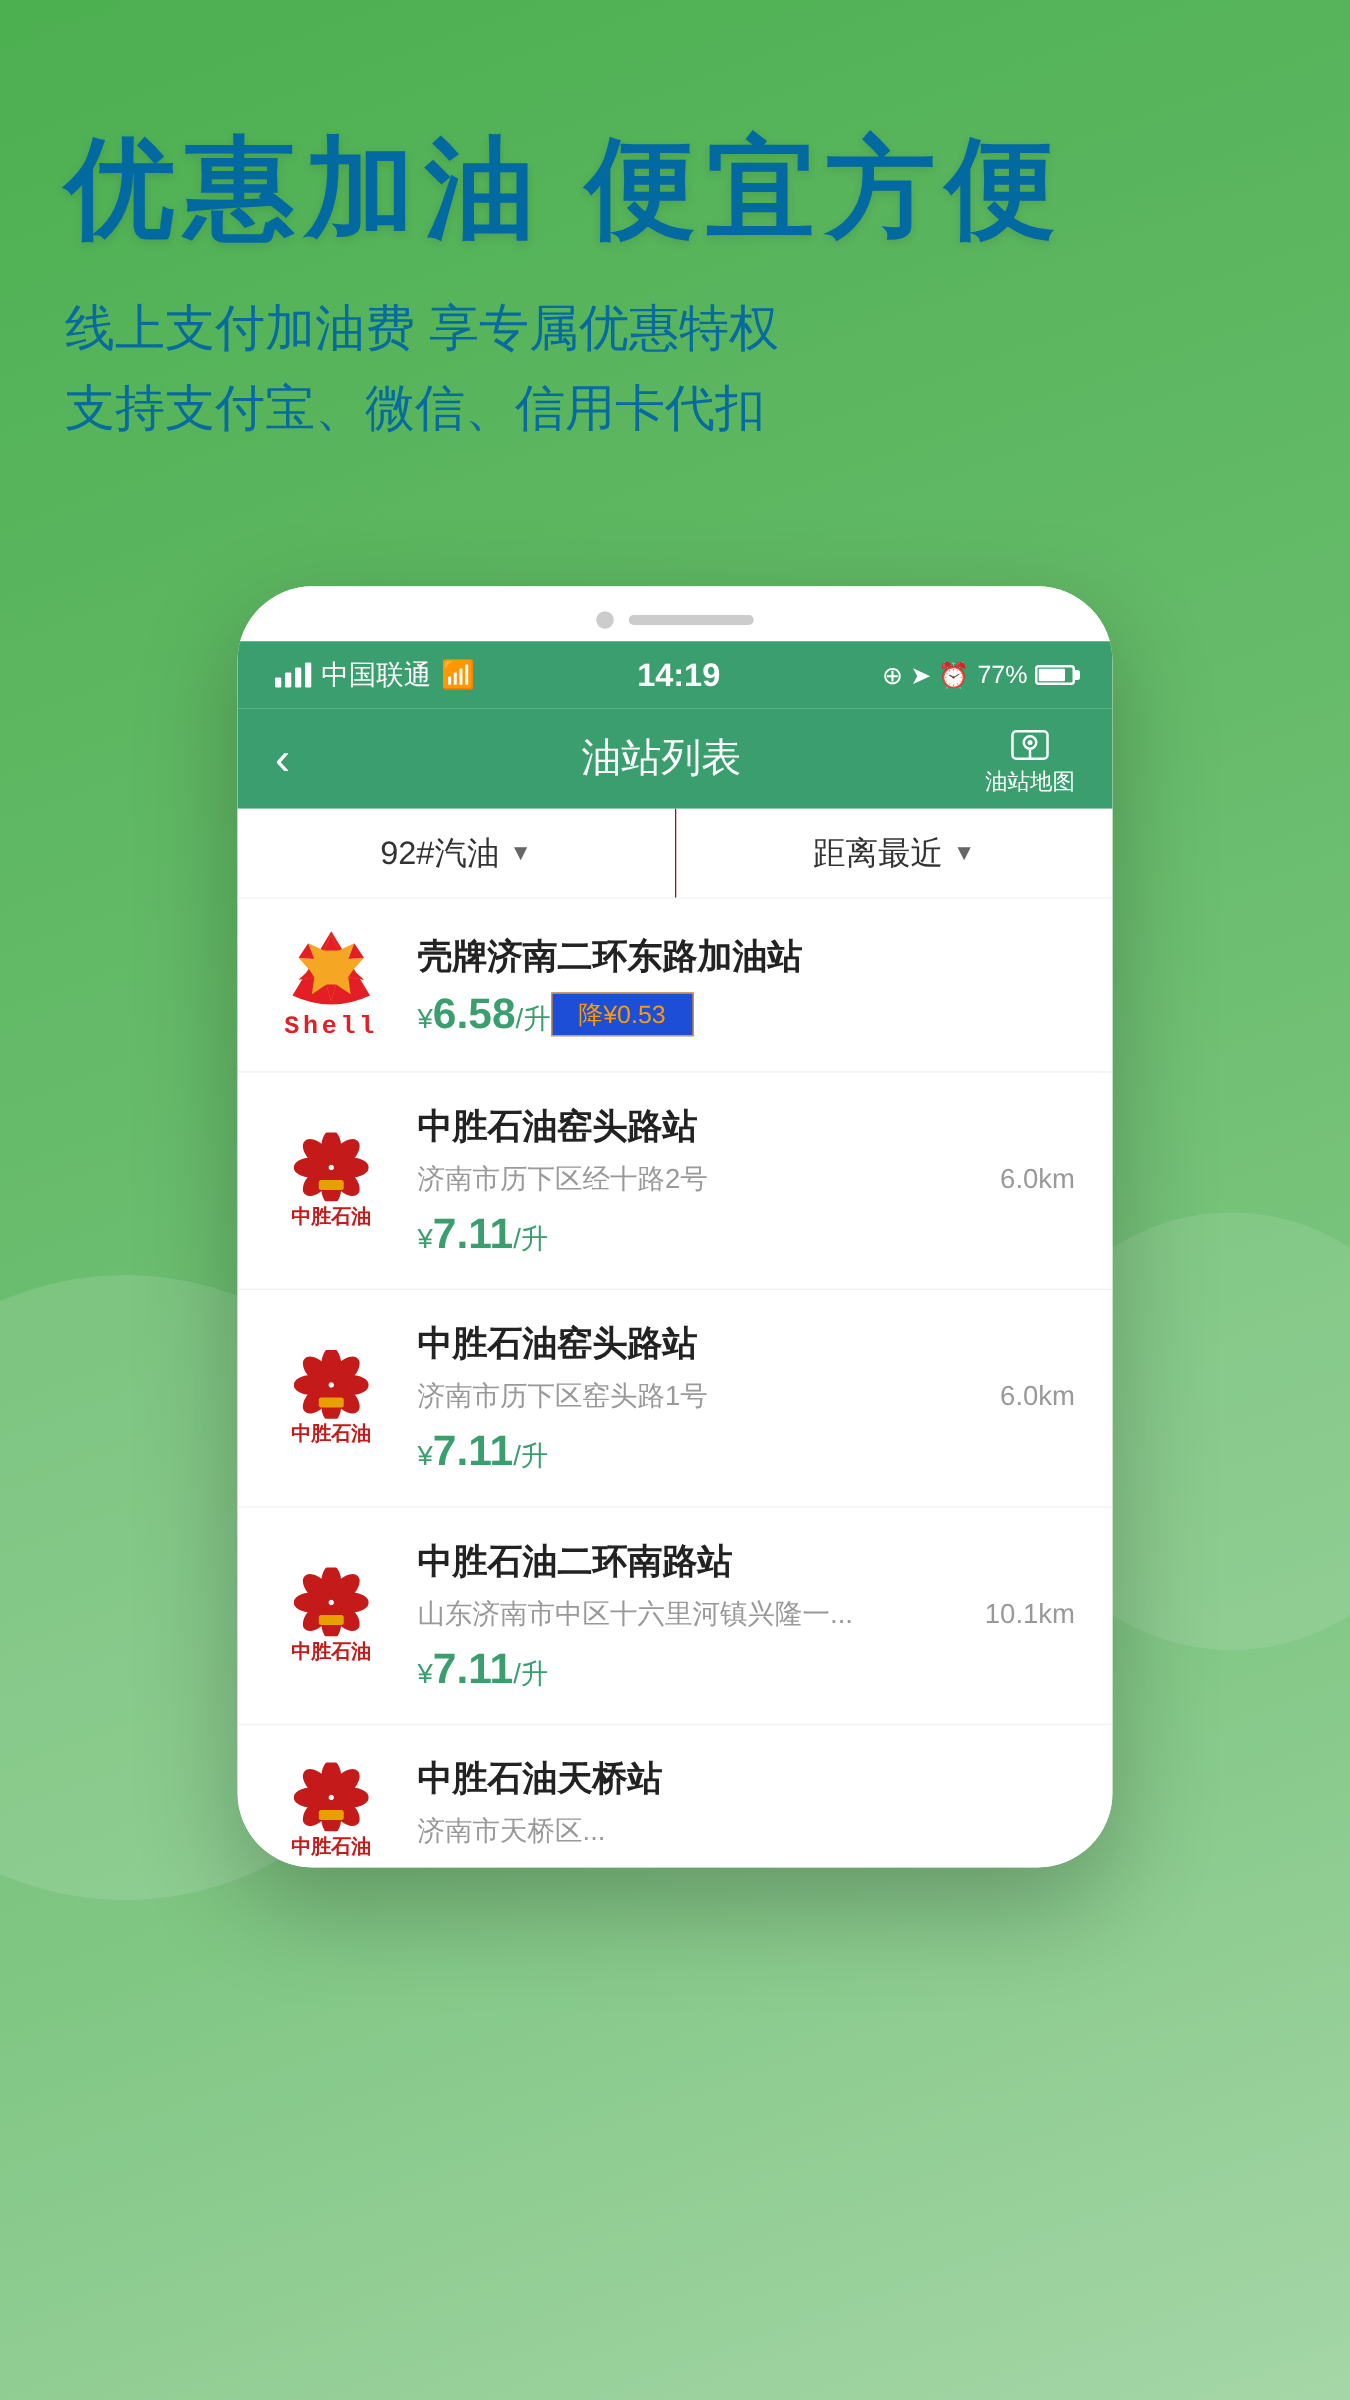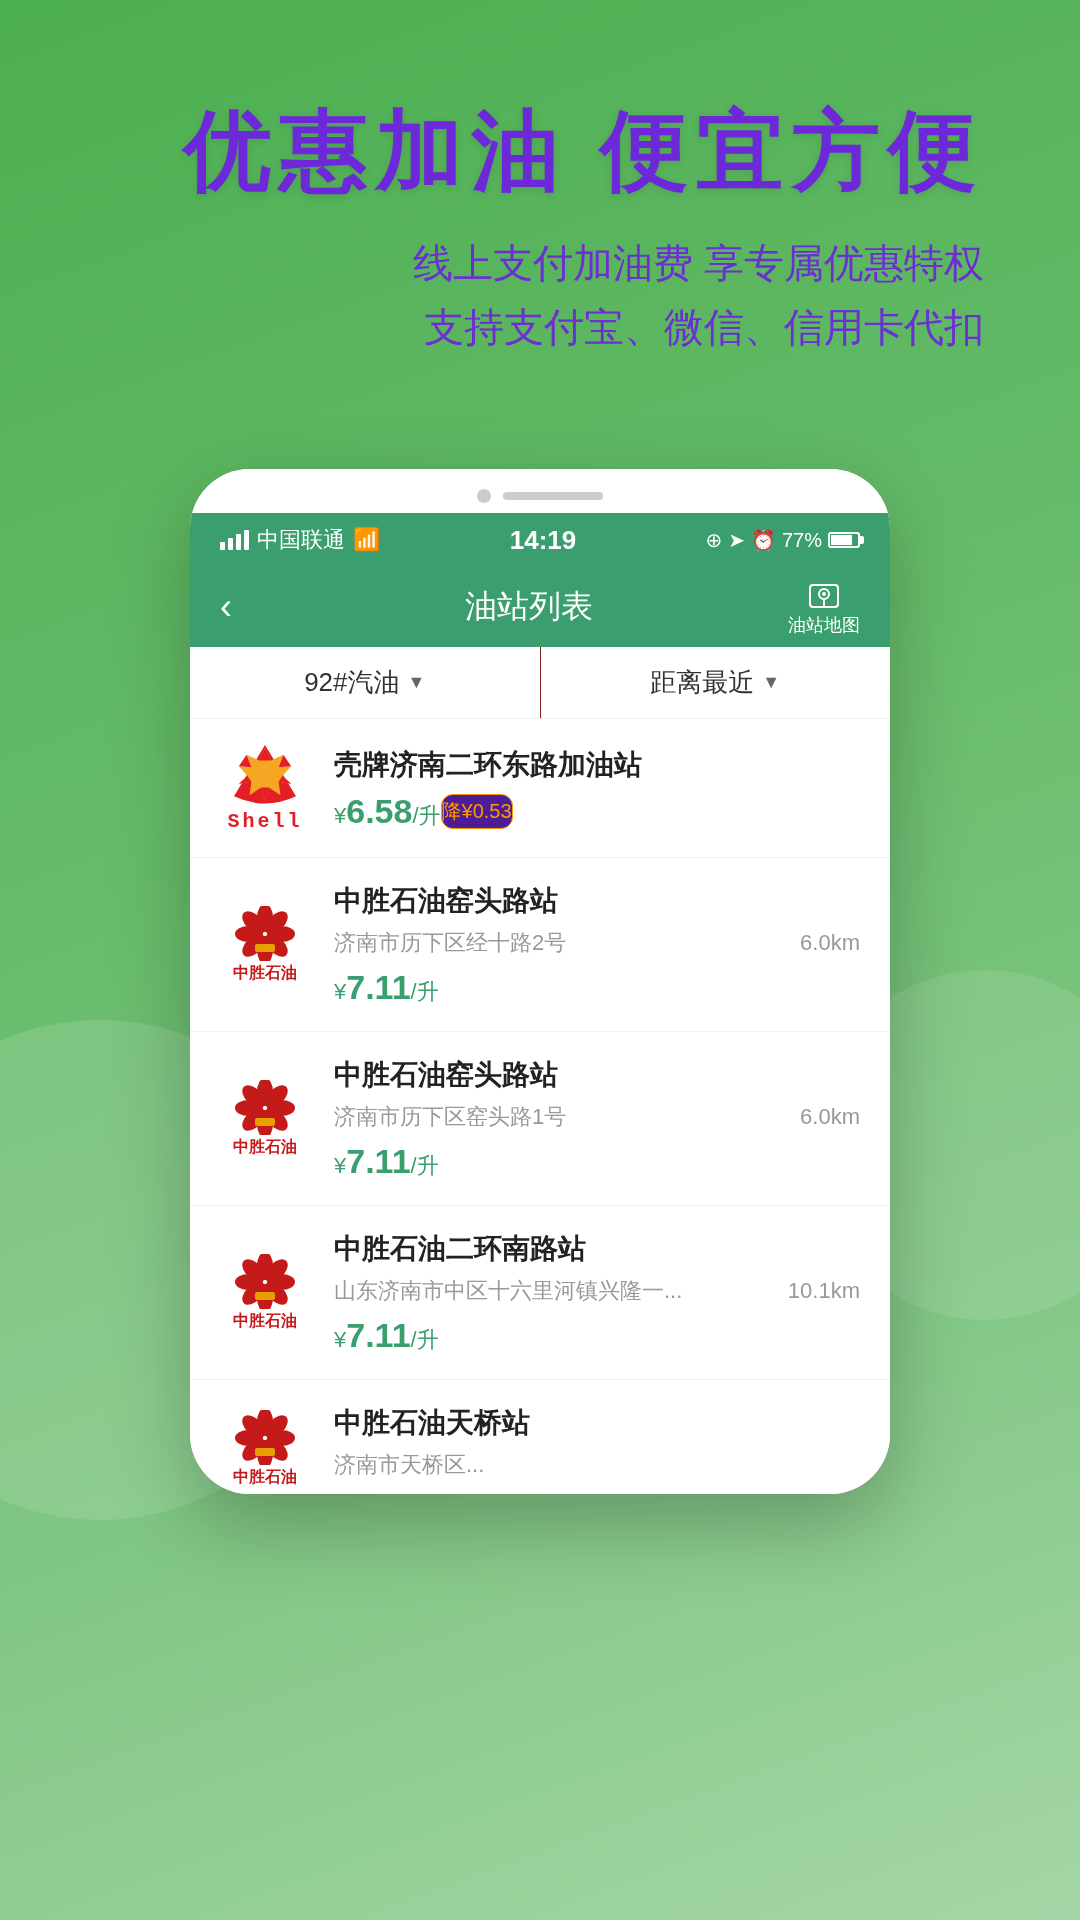--- a/index.html
+++ b/index.html
@@ -24,23 +24,23 @@
     .bg-circle-2 {
       position: absolute;
       width: 350px; height: 350px;
       background: rgba(255,255,255,0.10);
       border-radius: 50%;
       bottom: 600px; right: -80px;
     }
 
     
     .header-section {
-      padding: 100px 96px 50px;
-      text-align: right;
-      color: #6d28d9;
+      padding: 100px 52px 50px;
+      text-align: left;
+      color: #0369a1;
     }
     .main-title {
       font-size: 88px;
       font-weight: 700;
       letter-spacing: 8px;
       line-height: 1.15;
       text-shadow: 0 2px 8px rgba(0,0,0,0.1);
       margin-bottom: 30px;
     }
     .sub-title {
@@ -279,26 +279,26 @@
       font-size: 22px;
     }
     .price-value {
       font-size: 34px;
       font-weight: 700;
     }
     .price-unit {
       font-size: 22px;
     }
     .discount-badge {
-      background: #4c1d95;
+      background: #1d4ed8;
       border: 1px solid #ff9800;
       color: #ff9800;
       font-size: 20px;
-      padding: 3px 0;
-      border-radius: 12px;
+      padding: 3px 21px;
+      border-radius: 0;
     }
 
     
     .station-item-partial {
       padding: 24px 30px 0;
       display: flex;
       align-items: flex-start;
       gap: 24px;
     }
   </style>

